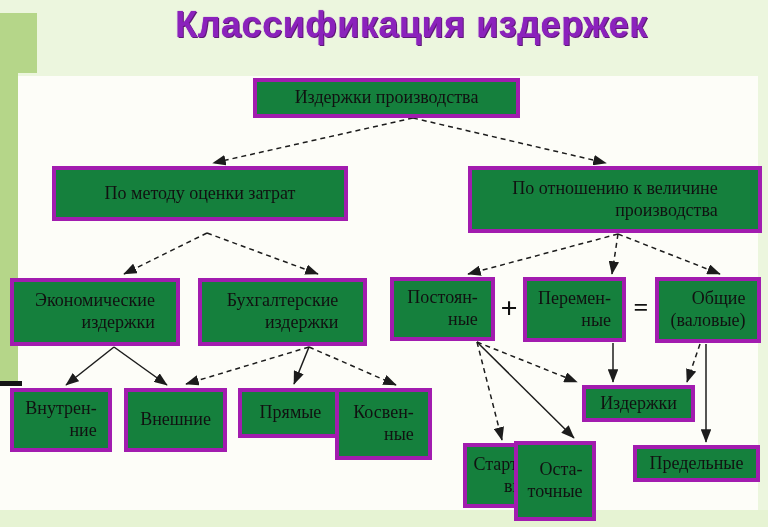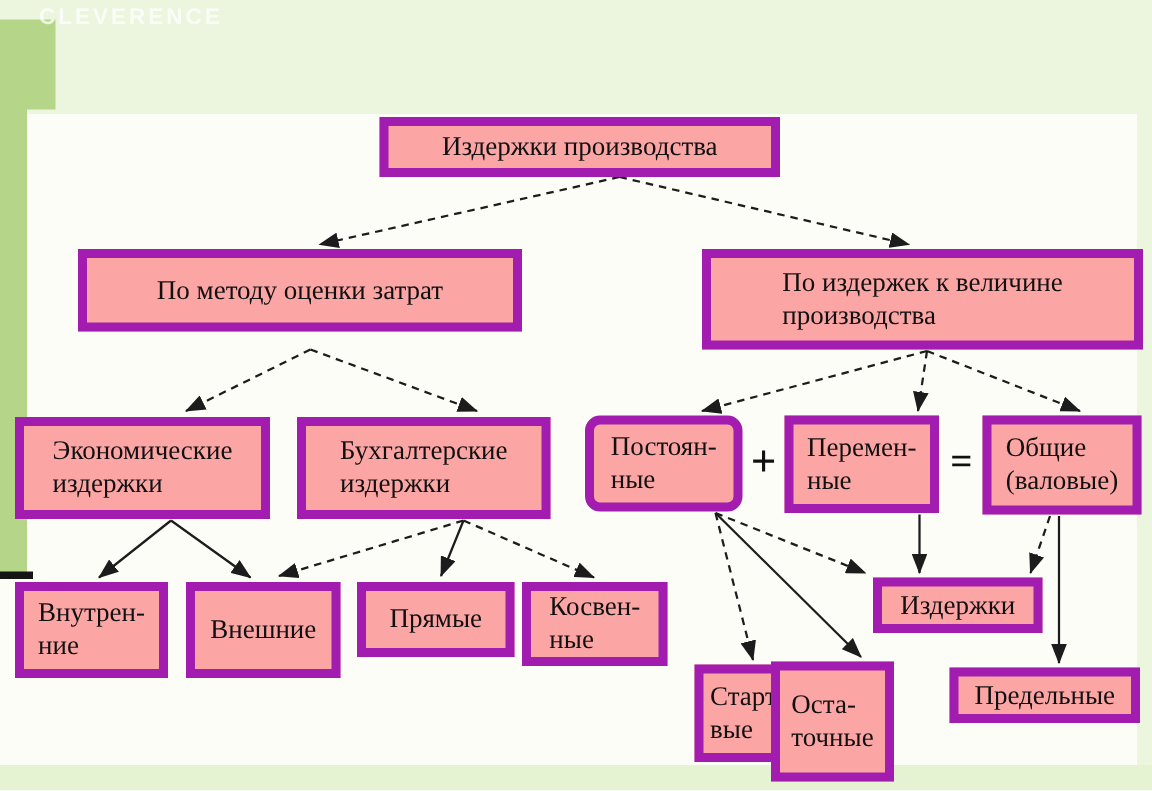--- a/index.html
+++ b/index.html
@@ -40,25 +40,25 @@
     position:absolute;left:55px;right:0;top:4px;
     text-align:center;
     font-family:"Liberation Sans", sans-serif;
     font-size:36px;font-weight:bold;letter-spacing:0.5px;
     color:#8b22bc;
     text-shadow:1px 1px 0 #5e1877, 0 0 1px #8b22bc;
   }
   .box{
     position:absolute;
     box-sizing:border-box;
-    border:6px solid #a21caf;
-    background:#fca5a5;
+    border:4px solid #a21caf;
+    background:#15803d;
     color:#111;
     display:flex;align-items:center;justify-content:center;
-    text-align:left;
+    text-align:right;
     font-size:18px;line-height:1.22;
     white-space:pre-line;
     font-family:"Liberation Serif", serif;
   }
   .op{
     position:absolute;
     color:#111;font-weight:bold;
     font-family:"Liberation Serif", serif;
     display:flex;align-items:center;justify-content:center;
   }
@@ -67,21 +67,21 @@
 </head>
 <body>
 
 <div id="slide">
   <div class="panel"></div>
   <div class="strip-top"></div>
   <div class="strip-side"></div>
   <div class="tick"></div>
   <div class="band-bottom"></div>
 
-  <div class="watermark">CLEVERENCE</div>
+  <div class="title">Классификация издержек</div>
 
   <svg id="edges" viewBox="0 0 768 527" xmlns="http://www.w3.org/2000/svg">
     <defs>
       <marker id="arrowhead" markerWidth="9" markerHeight="7" refX="8.5" refY="3.5" orient="auto">
         <polygon points="0 0, 9 3.5, 0 7" fill="#1c1c1c"></polygon>
       </marker>
     </defs>
   <line x1="413" y1="118" x2="213" y2="163" stroke="#1c1c1c" stroke-width="1.5" stroke-dasharray="5 4" marker-end="url(#arrowhead)"></line>
       <line x1="413" y1="118" x2="606" y2="163" stroke="#1c1c1c" stroke-width="1.5" stroke-dasharray="5 4" marker-end="url(#arrowhead)"></line>
       <line x1="207" y1="233" x2="124" y2="274" stroke="#1c1c1c" stroke-width="1.5" stroke-dasharray="5 4" marker-end="url(#arrowhead)"></line>
@@ -98,37 +98,37 @@
       <line x1="477" y1="342" x2="502" y2="440" stroke="#1c1c1c" stroke-width="1.5" stroke-dasharray="5 4" marker-end="url(#arrowhead)"></line>
       <line x1="477" y1="342" x2="574" y2="438" stroke="#1c1c1c" stroke-width="1.5" marker-end="url(#arrowhead)"></line>
       <line x1="613" y1="343" x2="613" y2="382" stroke="#1c1c1c" stroke-width="1.5" marker-end="url(#arrowhead)"></line>
       <line x1="700" y1="344" x2="687" y2="382" stroke="#1c1c1c" stroke-width="1.5" stroke-dasharray="5 4" marker-end="url(#arrowhead)"></line>
       <line x1="706" y1="344" x2="706" y2="442" stroke="#1c1c1c" stroke-width="1.5" marker-end="url(#arrowhead)"></line>
     </svg>
 
   <div id="nodes">
       <div class="box" style="left: 253px; top: 78px; width: 267px; height: 40px;">Издержки производства</div>
       <div class="box" style="left: 52px; top: 166px; width: 296px; height: 55px;">По методу оценки затрат</div>
-      <div class="box" style="left: 468px; top: 166px; width: 294px; height: 67px;">По издержек к величине
+      <div class="box" style="left: 468px; top: 166px; width: 294px; height: 67px;">По отношению к величине
 производства</div>
       <div class="box" style="left: 10px; top: 278px; width: 170px; height: 68px;">Экономические
 издержки</div>
       <div class="box" style="left: 198px; top: 278px; width: 169px; height: 68px;">Бухгалтерские
 издержки</div>
-      <div class="box" style="left: 390px; top: 277px; width: 105px; height: 64px; border-radius: 10px;">Постоян-
+      <div class="box" style="left: 390px; top: 277px; width: 105px; height: 64px;">Постоян-
 ные</div>
       <div class="box" style="left: 523px; top: 277px; width: 103px; height: 65px;">Перемен-
 ные</div>
       <div class="box" style="left: 655px; top: 277px; width: 106px; height: 66px;">Общие
 (валовые)</div>
       <div class="box" style="left: 10px; top: 388px; width: 102px; height: 64px;">Внутрен-
 ние</div>
       <div class="box" style="left: 124px; top: 388px; width: 103px; height: 64px;">Внешние</div>
       <div class="box" style="left: 238px; top: 388px; width: 105px; height: 50px;">Прямые</div>
-      <div class="box" style="left: 348px; top: 388px; width: 97px; height: 56px;">Косвен-
+      <div class="box" style="left: 335px; top: 388px; width: 97px; height: 72px;">Косвен-
 ные</div>
       <div class="box" style="left: 582px; top: 385px; width: 113px; height: 37px;">Издержки</div>
       <div class="box" style="left: 463px; top: 443px; width: 80px; height: 65px;">Старто-
 вые</div>
       <div class="box" style="left: 514px; top: 441px; width: 82px; height: 80px;">Оста-
 точные</div>
       <div class="box" style="left: 633px; top: 445px; width: 127px; height: 37px;">Предельные</div>
       <div class="op" style="left: 497px; top: 290px; width: 24px; height: 36px; font-size: 30px;">+</div>
       <div class="op" style="left: 629px; top: 292px; width: 24px; height: 32px; font-size: 26px;">=</div>
     </div>

